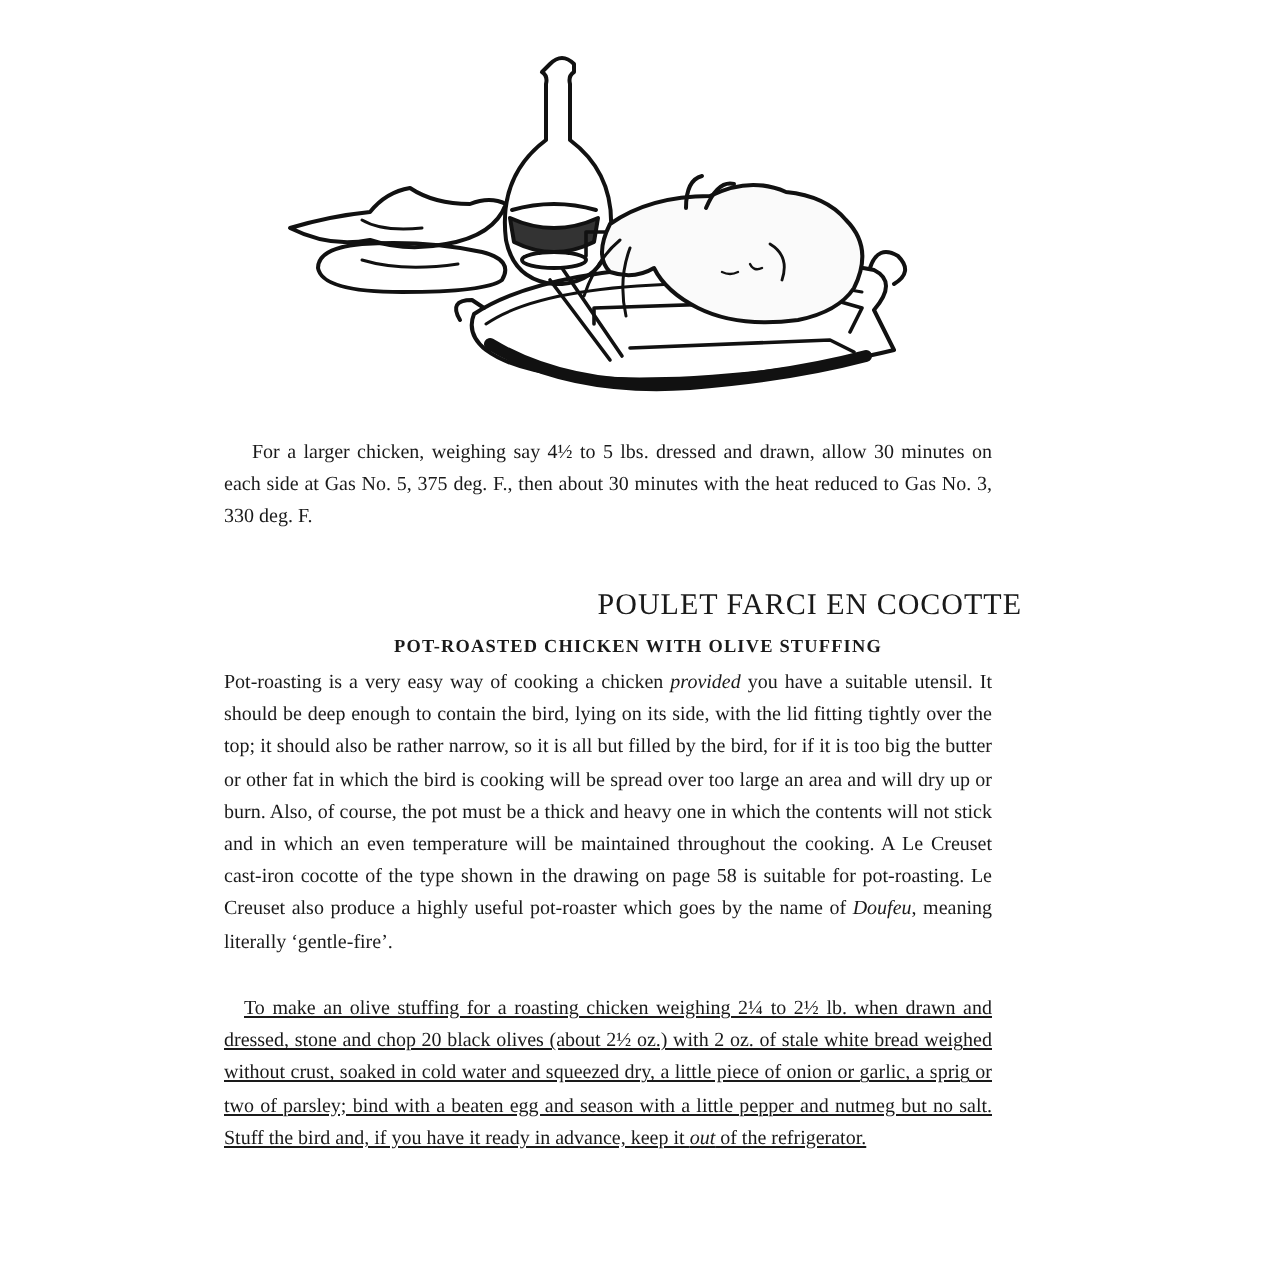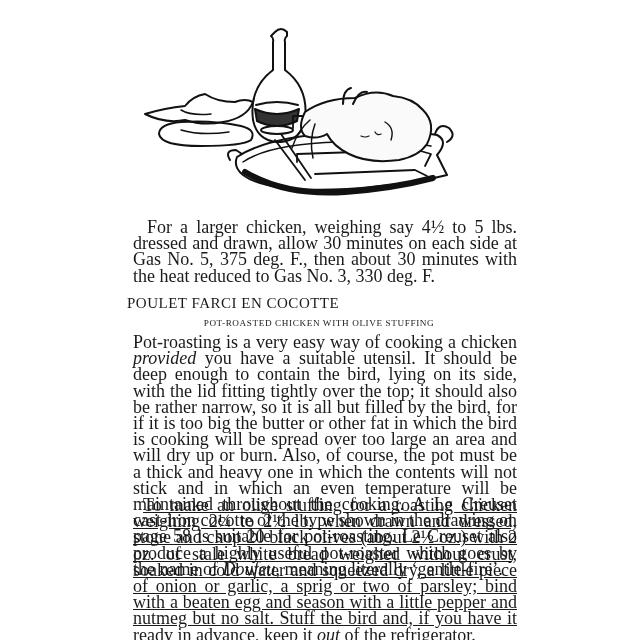--- a/index.html
+++ b/index.html
@@ -5,33 +5,33 @@
   html, body { margin: 0; padding: 0; }
   body {
     width: 640px; height: 640px; background: #ffffff; overflow: hidden;
     position: relative;
     font-family: "Liberation Serif", "DejaVu Serif", serif;
     color: #1a1a1a;
   }
   .page { position: absolute; left: 0; top: 0; width: 640px; height: 640px; }
   .illustration { position: absolute; left: 135px; top: 12px; width: 380px; height: 200px; }
   .para {
-    position: absolute; left: 133px; width: 384px;
-    font-size: 18px; line-height: 16.2px; text-align: justify;
+    position: absolute; left: 112px; width: 384px;
+    font-size: 10px; line-height: 16.2px; text-align: justify;
     margin: 0;
   }
   .para .indent { display: inline-block; width: 14px; }
   #para-1 { top: 219px; }
   .title {
     position: absolute; left: 127px; width: 384px; top: 295px;
-    text-align: left; font-size: 15px; letter-spacing: 0.5px; margin: 0; font-weight: normal;
+    text-align: right; font-size: 15px; letter-spacing: 0.5px; margin: 0; font-weight: normal;
   }
   .subtitle {
     position: absolute; left: 127px; width: 384px; top: 318px;
-    text-align: center; font-size: 9.2px; letter-spacing: 0.6px; margin: 0; font-weight: normal;
+    text-align: center; font-size: 9.2px; letter-spacing: 0.6px; margin: 0; font-weight: bold;
   }
   #para-2 { top: 334px; }
   #para-3 { top: 497px; text-indent: 0; text-decoration: underline; }
   em { font-style: italic; }
 </style>
 </head>
 <body>
 
 <div class="page">
 

